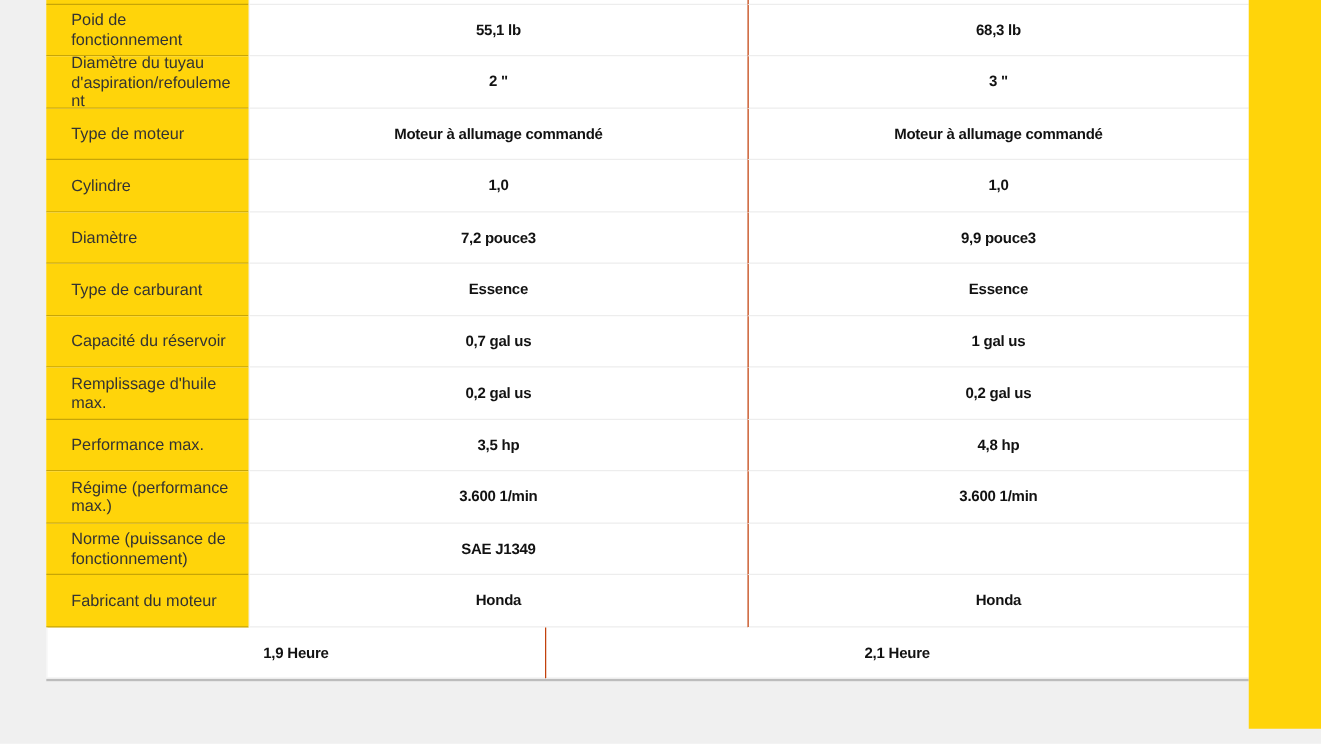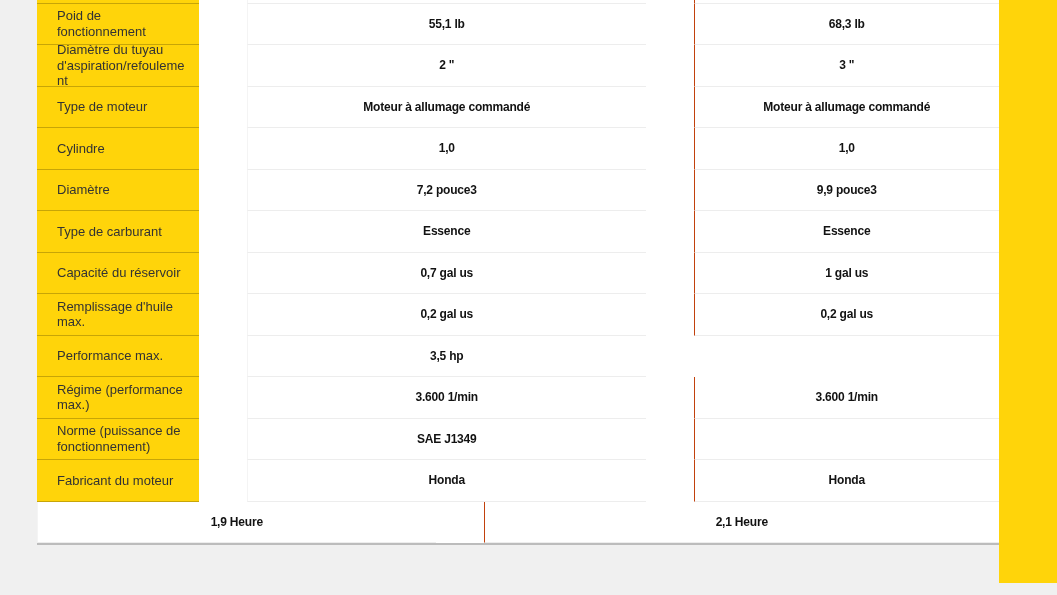--- a/index.html
+++ b/index.html
@@ -11,21 +11,21 @@
     overflow: hidden;
   }
   .table-wrap {
     position: absolute;
     left: 37px;
     top: 0;
     width: 962px;
     background: #ffffff;
     border-bottom: 2px solid #bcbcbc;
   }
-  .spec-row { display: flex; height: 41.5px; gap: 48px; }
+  .spec-row { display: flex; height: 41.5px; }
   .spec-row.stub { height: 3.5px; }
   .cell-label {
     width: 162px;
     background: #ffd40a;
     border-bottom: 1px solid rgba(0,0,0,0.22);
     display: flex;
     align-items: center;
     padding: 0 10px 0 20px;
     color: #333333;
     font-size: 13px;
@@ -133,20 +133,21 @@
     </div>
     <div class="cell-val c1">0,2 gal us</div>
     <div class="cell-val c2">0,2 gal us</div>
   </div>
 
   <div class="spec-row">
     <div class="cell-label">
       <span class="label-text">Performance max.</span>
     </div>
     <div class="cell-val c1">3,5 hp</div>
+    <div class="cell-val c2">4,8 hp</div>
   </div>
 
   <div class="spec-row">
     <div class="cell-label">
       <span class="label-text">Régime (performance max.)</span>
     </div>
     <div class="cell-val c1">3.600 1/min</div>
     <div class="cell-val c2">3.600 1/min</div>
   </div>
 

